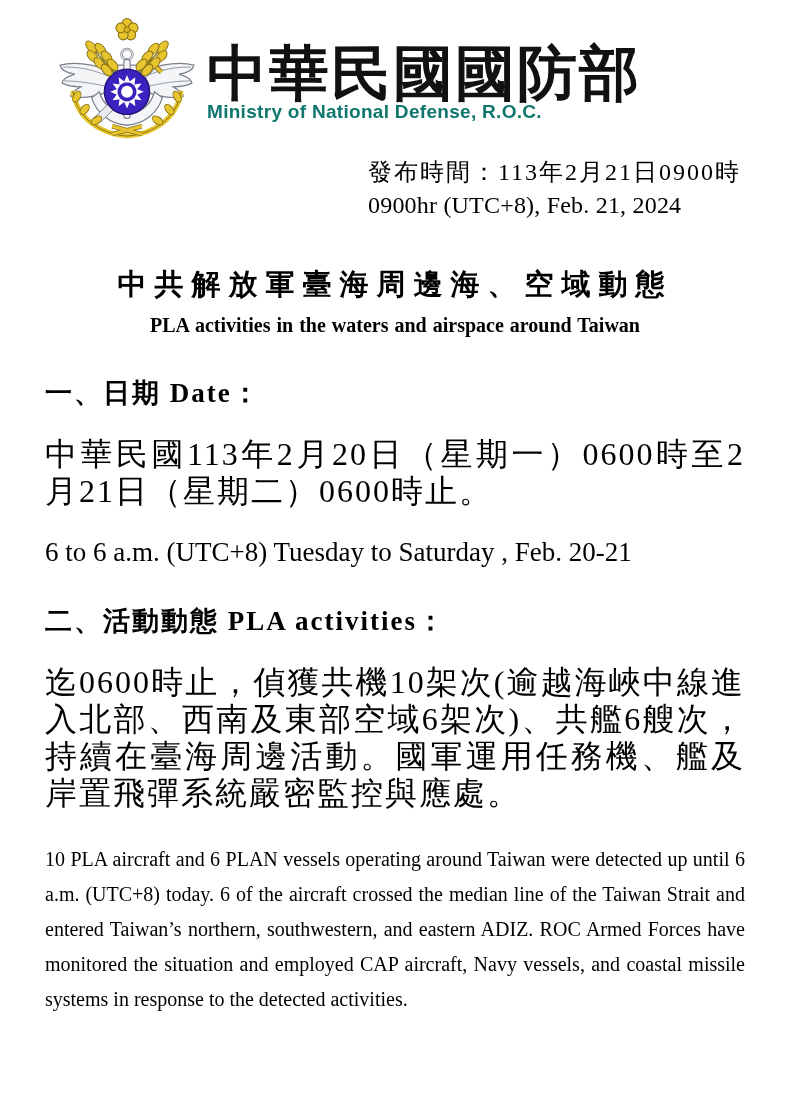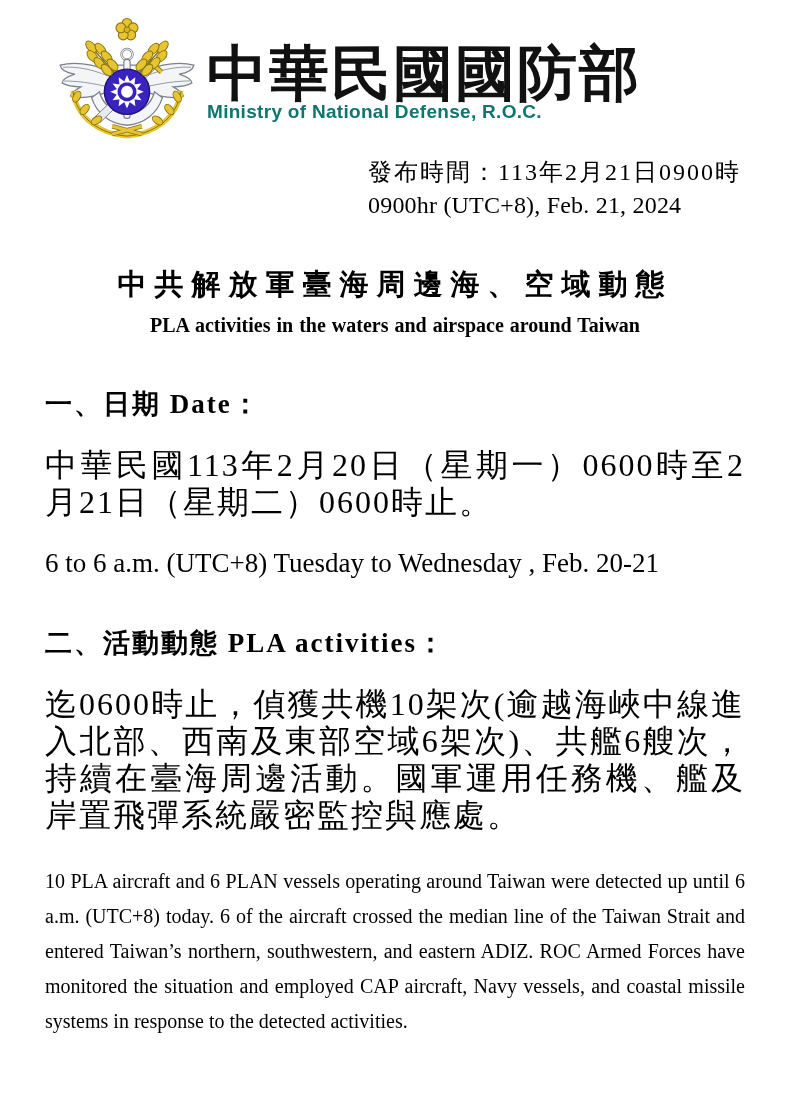--- a/index.html
+++ b/index.html
@@ -79,21 +79,21 @@
     margin-top: 10px;
     font-size: 20px;
     font-weight: 700;
     word-spacing: 1px;
     line-height: 31px;
     white-space: nowrap;
   }
 
   
   .section-heading {
-    margin: 48px 0 0 0;
+    margin: 37px 0 0 0;
     font-size: 27px;
     font-weight: 700;
     letter-spacing: 2px;
     line-height: 31px;
   }
   .para-zh {
     margin: 27px 0 0 0;
     font-size: 32px;
     line-height: 37px;
     letter-spacing: 2px;
@@ -222,21 +222,21 @@
   </div>
 
   <div class="doc-title">
     <div class="title-zh">中共解放軍臺海周邊海、空域動態</div>
     <div class="title-en">PLA activities in the waters and airspace around Taiwan</div>
   </div>
 
   <section>
     <h2 class="section-heading">一、日期 Date：</h2>
     <p class="para-zh">中華民國113年2月20日（星期一）0600時至2月21日（星期二）0600時止。</p>
-    <p class="para-en-single">6 to 6 a.m. (UTC+8) Tuesday to Wednesday , Feb. 20-21</p>
+    <p class="para-en-single">6 to 6 a.m. (UTC+8) Tuesday to Saturday , Feb. 20-21</p>
   </section>
 
   <section>
     <h2 class="section-heading">二、活動動態 PLA activities：</h2>
     <p class="para-zh">迄0600時止，偵獲共機10架次(逾越海峽中線進入北部、西南及東部空域6架次)、共艦6艘次，持續在臺海周邊活動。國軍運用任務機、艦及岸置飛彈系統嚴密監控與應處。</p>
     <p class="para-en">10 PLA aircraft and 6 PLAN vessels operating around Taiwan were detected up until 6 a.m. (UTC+8) today. 6 of the aircraft crossed the median line of the Taiwan Strait and entered Taiwan’s northern, southwestern, and eastern ADIZ. ROC Armed Forces have monitored the situation and employed CAP aircraft, Navy vessels, and coastal missile systems in response to the detected activities.</p>
   </section>
 
 </div>
 

